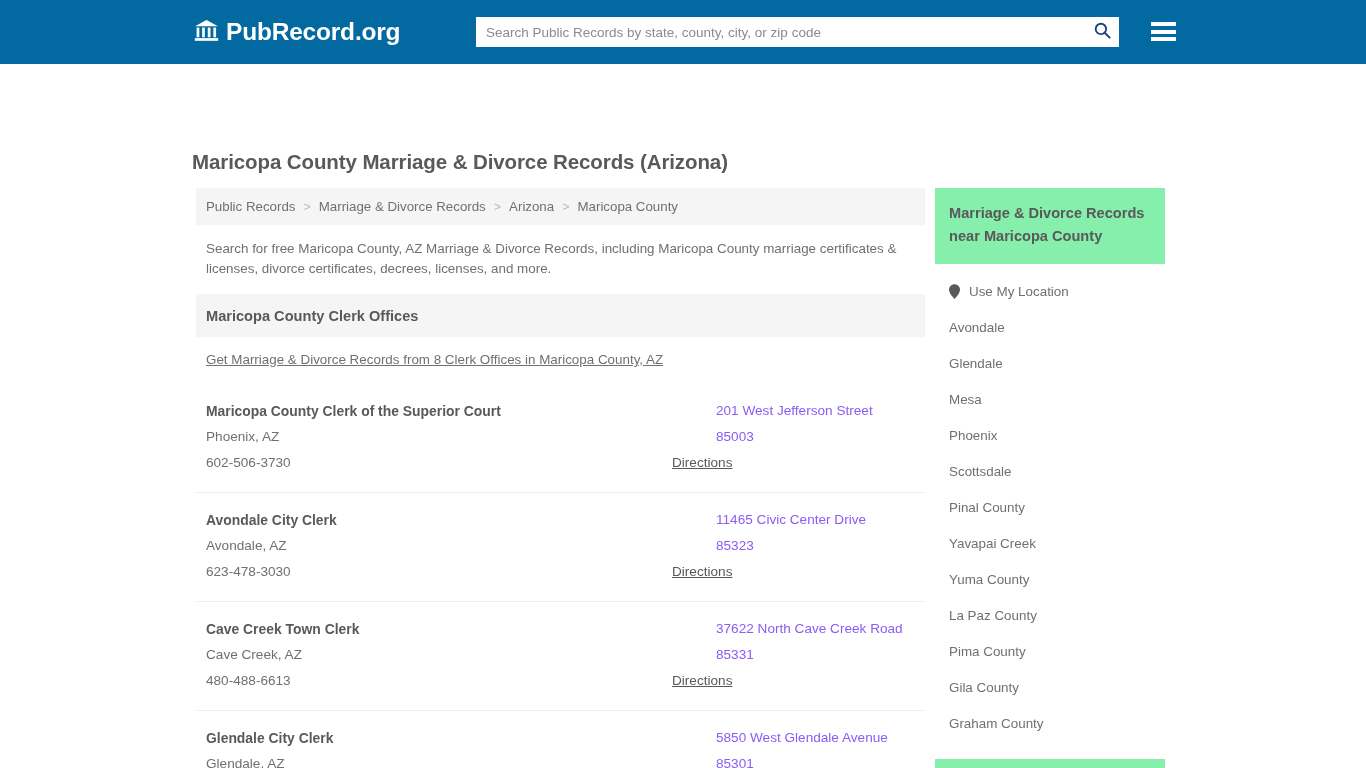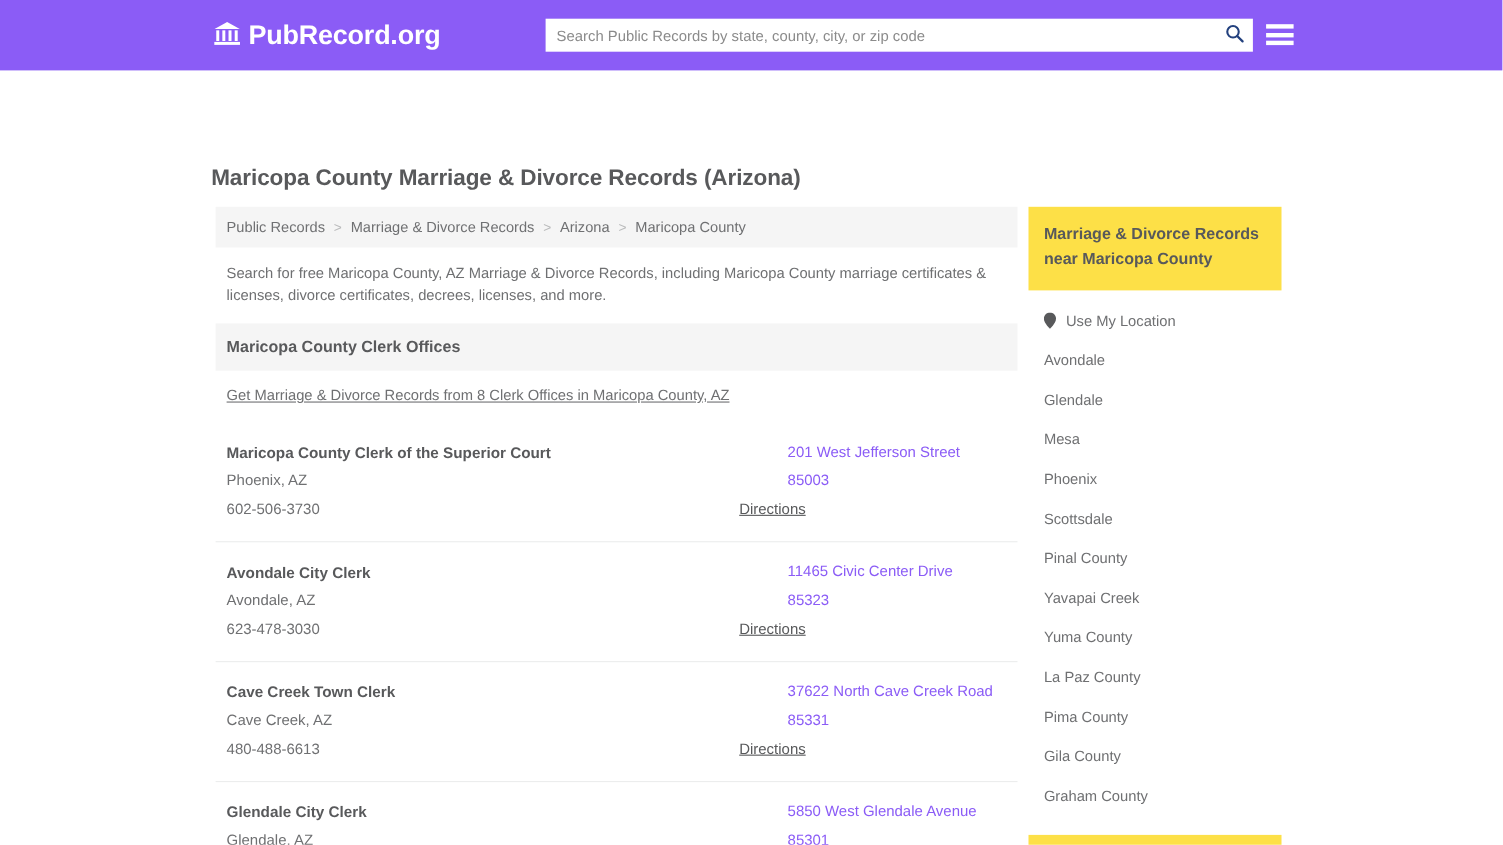--- a/index.html
+++ b/index.html
@@ -9,21 +9,21 @@
     width: 1366px; height: 768px;
     background: #ffffff;
     font-family: "Liberation Sans", sans-serif;
     overflow: hidden;
   }
 
   
   .site-header {
     width: 1366px;
     height: 64px;
-    background: #8b5cf6;
+    background: #0369a1;
     display: flex;
     align-items: center;
     position: relative;
   }
   .brand {
     position: absolute;
     left: 194px;
     top: 18px;
     display: flex;
     align-items: center;
@@ -33,21 +33,21 @@
   .brand-icon { display: block; }
   .brand-text {
     color: #ffffff;
     font-size: 24.5px;
     font-weight: bold;
     letter-spacing: -0.2px;
     line-height: 1;
   }
   .search-wrap {
     position: absolute;
-    left: 496px;
+    left: 476px;
     top: 17px;
     width: 643px;
     height: 30px;
     background: #ffffff;
     display: flex;
     align-items: center;
   }
   .search-input {
     flex: 1;
     border: 0;
@@ -199,21 +199,21 @@
     font-size: 13.6px;
     color: #58595b;
     line-height: 26px;
     text-decoration: underline;
     cursor: pointer;
     display: inline-block;
   }
 
   
   .side-box {
-    background: #fde047;
+    background: #86efac;
     padding: 14px 14px 16px 14px;
   }
   .side-box-title {
     font-size: 14.6px;
     font-weight: bold;
     color: #58595b;
     line-height: 23px;
   }
   .side-list { padding: 0; margin: 0; list-style: none; }
   .side-item {

